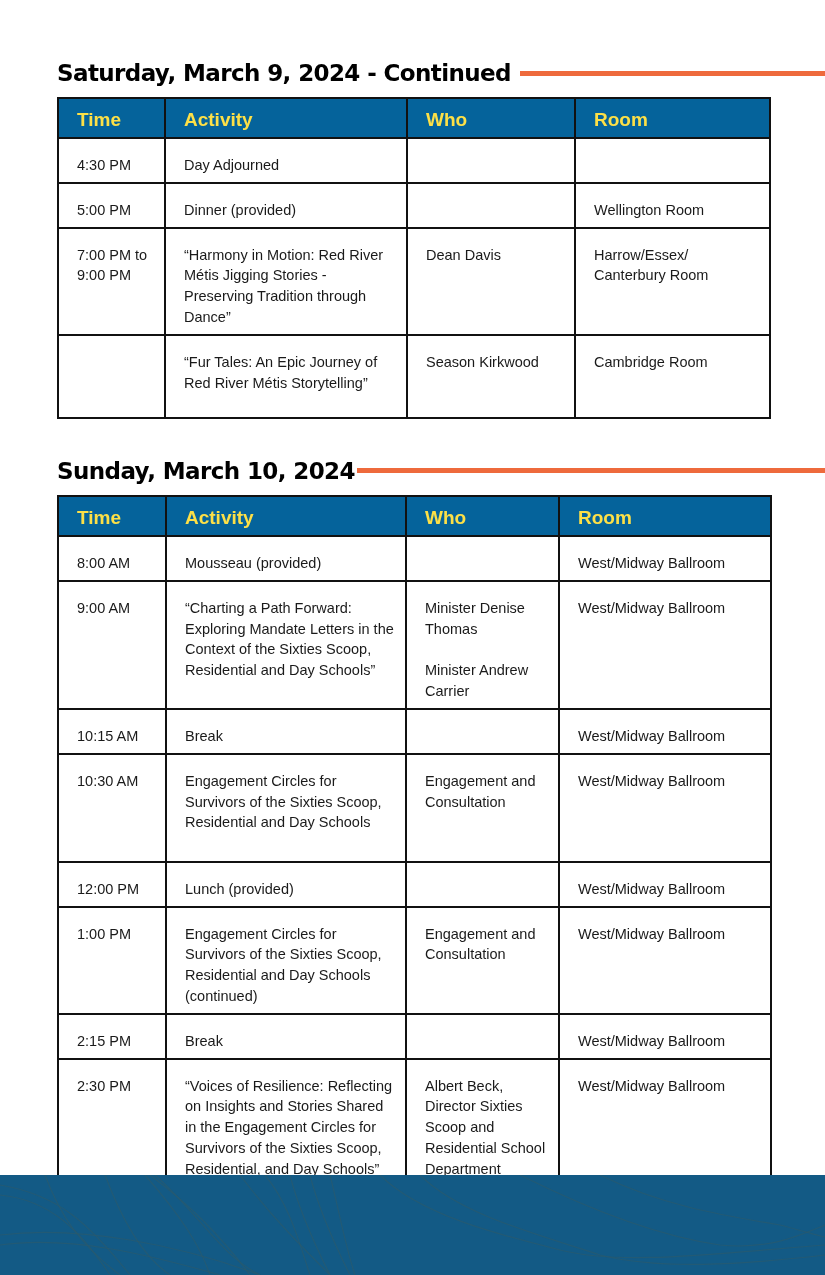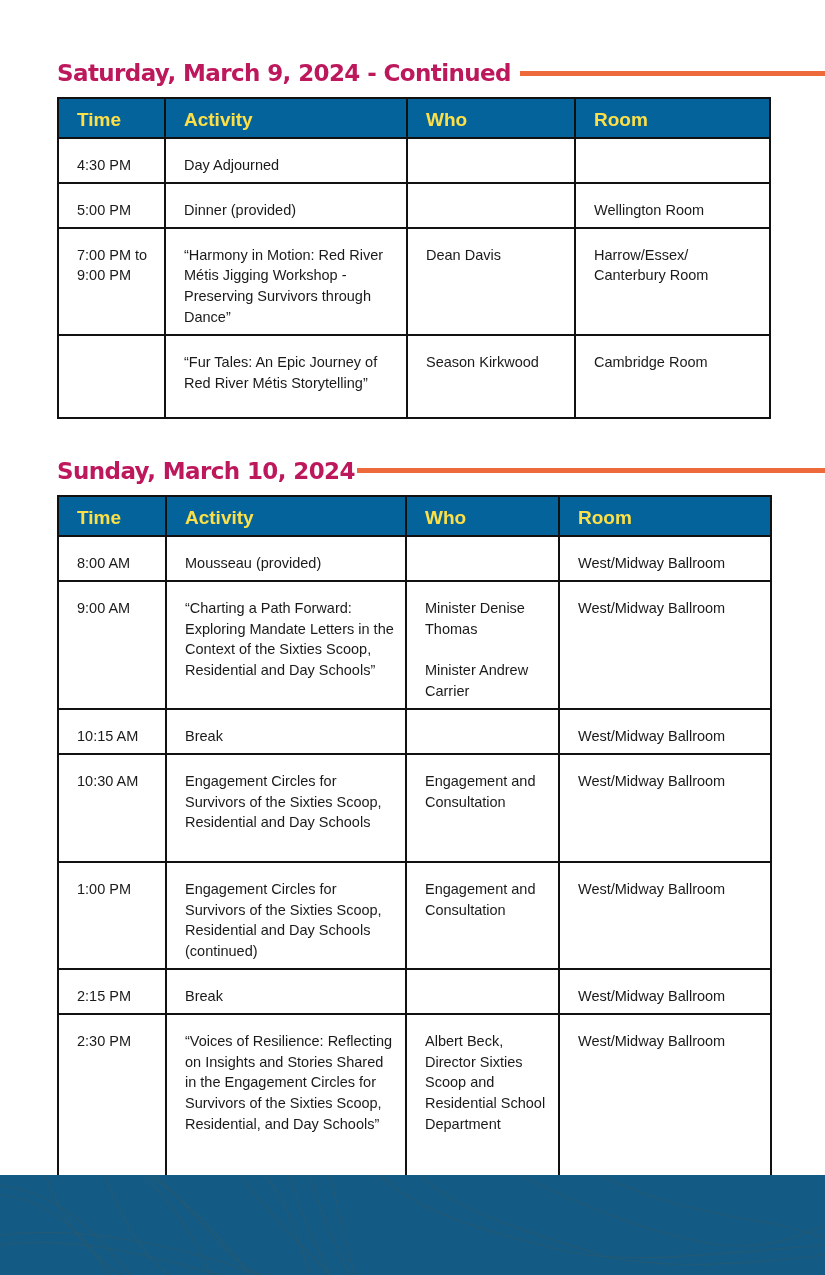--- a/index.html
+++ b/index.html
@@ -4,21 +4,21 @@
 <style>
   html, body { margin: 0; padding: 0; }
   body {
     width: 825px; height: 1275px; background: #ffffff; position: relative; overflow: hidden;
     font-family: "Liberation Sans", sans-serif; color: #111;
   }
   .section-head { position: absolute; left: 57px; right: 0; height: 34px; }
   .section-title {
     position: absolute; left: 0; top: 0;
     font-family: "DejaVu Sans", sans-serif; font-weight: bold; font-size: 23px; letter-spacing: -0.6px;
-    color: #be185d; white-space: nowrap; line-height: 30px;
+    color: #000000; white-space: nowrap; line-height: 30px;
   }
   .accent-line { position: absolute; right: 0; height: 5px; background: #ee6a3c; }
   table.sched {
     position: absolute; left: 57px; border-collapse: collapse; table-layout: fixed;
     font-size: 14.5px; line-height: 20.8px;
   }
   table.sched th {
     background: #05639b; color: #fde047; text-align: left; font-weight: bold;
     font-size: 19px; padding: 8px 18px 4px 18px; border: 2px solid #111; height: 26px;
   }
@@ -63,21 +63,21 @@
       <td></td>
     </tr>
     <tr style="height:34px">
       <td>5:00 PM</td>
       <td>Dinner (provided)</td>
       <td></td>
       <td>Wellington Room</td>
     </tr>
     <tr style="height:94px">
       <td>7:00 PM to 9:00 PM</td>
-      <td>“Harmony in Motion: Red River Métis Jigging Workshop - Preserving Survivors through Dance”</td>
+      <td>“Harmony in Motion: Red River Métis Jigging Stories - Preserving Tradition through Dance”</td>
       <td>Dean Davis</td>
       <td>Harrow/Essex/ Canterbury Room</td>
     </tr>
     <tr style="height:83px">
       <td></td>
       <td>“Fur Tales: An Epic Journey of Red River Métis Storytelling”</td>
       <td>Season Kirkwood</td>
       <td>Cambridge Room</td>
     </tr>
   </tbody>
@@ -125,20 +125,26 @@
       <td>Break</td>
       <td></td>
       <td>West/Midway Ballroom</td>
     </tr>
     <tr style="height:108px">
       <td>10:30 AM</td>
       <td>Engagement Circles for Survivors of the Sixties Scoop, Residential and Day Schools</td>
       <td>Engagement and Consultation</td>
       <td>West/Midway Ballroom</td>
     </tr>
+    <tr style="height:33px">
+      <td>12:00 PM</td>
+      <td>Lunch (provided)</td>
+      <td></td>
+      <td>West/Midway Ballroom</td>
+    </tr>
     <tr style="height:99px">
       <td>1:00 PM</td>
       <td>Engagement Circles for Survivors of the Sixties Scoop, Residential and Day Schools (continued)</td>
       <td>Engagement and Consultation</td>
       <td>West/Midway Ballroom</td>
     </tr>
     <tr style="height:33px">
       <td>2:15 PM</td>
       <td>Break</td>
       <td></td>

